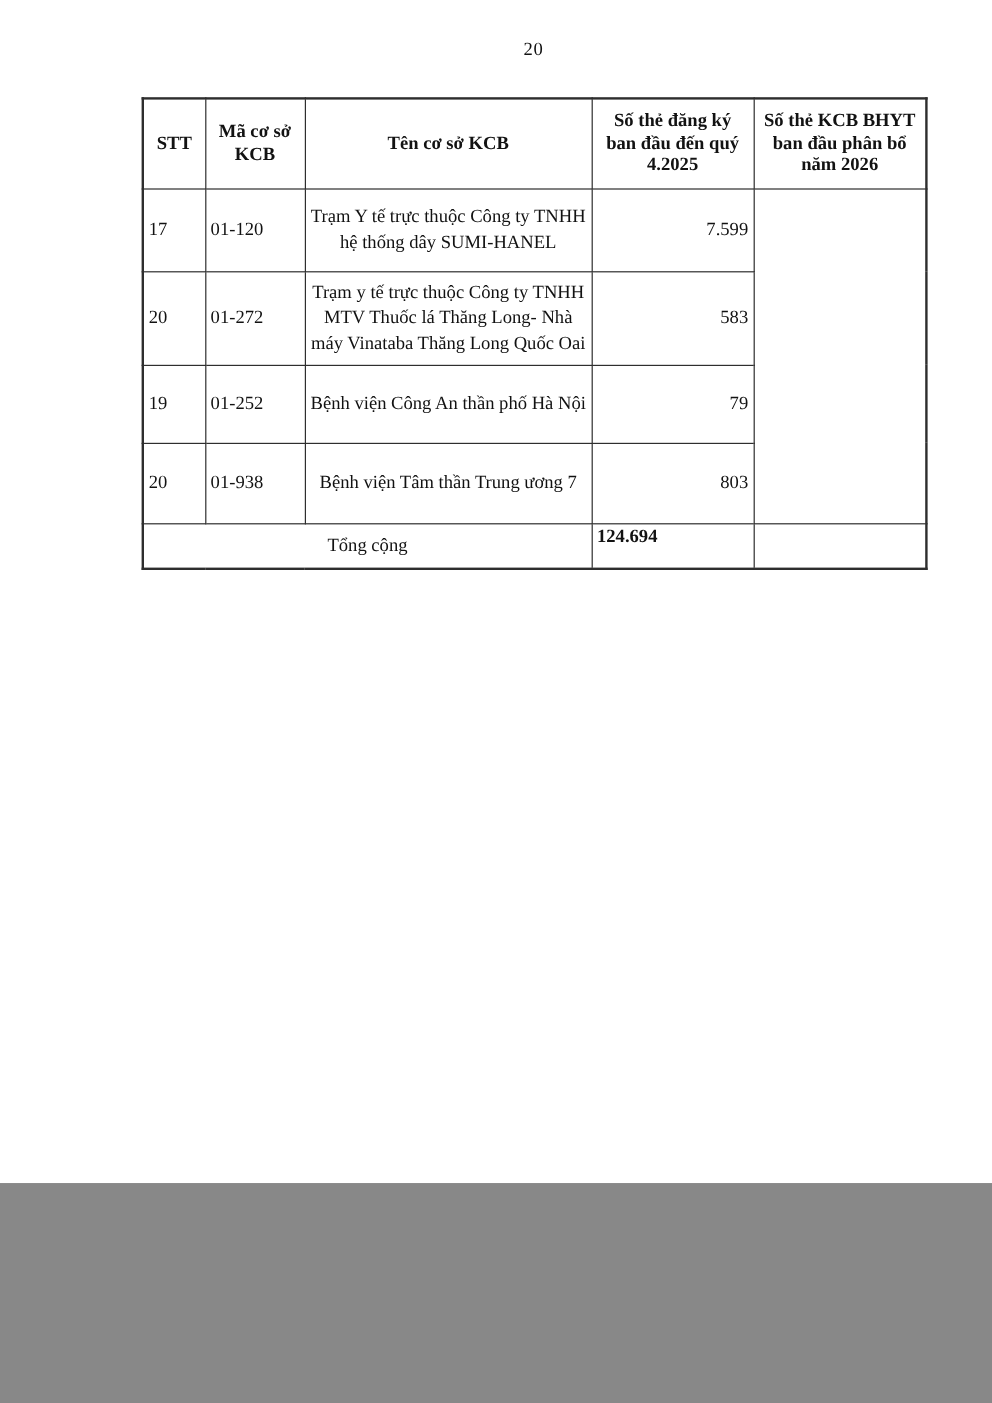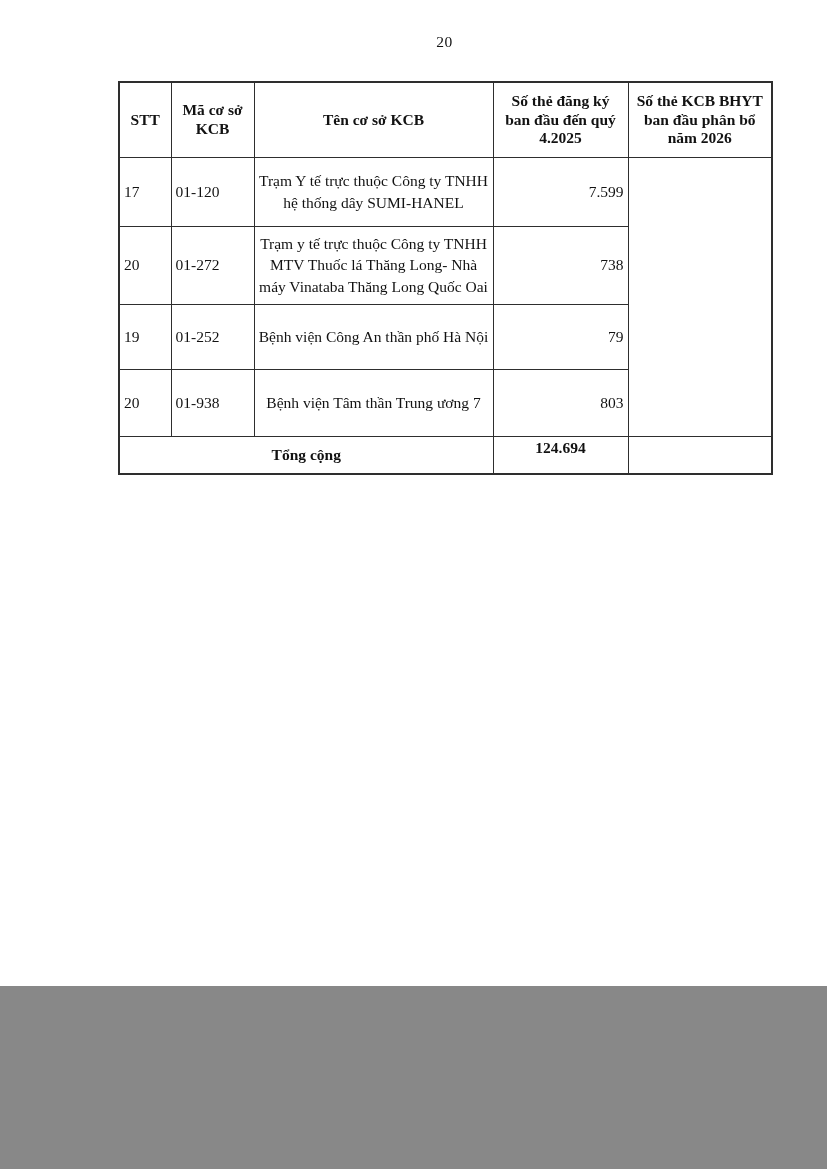--- a/index.html
+++ b/index.html
@@ -77,24 +77,24 @@
     text-align: right;
     vertical-align: middle;
     padding-right: 8px;
   }
   td.cell-empty {
     vertical-align: middle;
   }
   td.cell-total-label {
     text-align: center;
     vertical-align: middle;
-    font-weight: bold;
+    font-weight: normal;
   }
   td.cell-total-num {
-    text-align: center;
+    text-align: left;
     vertical-align: top;
     font-weight: bold;
     padding-top: 2px;
     padding-right: 8px;
   }
 </style>
 </head>
 <body>
 
 <div class="page">
@@ -124,21 +124,21 @@
       <td class="cell-code">01-120</td>
       <td class="cell-name">Trạm Y tế trực thuộc Công ty TNHH hệ thống dây SUMI-HANEL</td>
       <td class="cell-num">7.599</td>
       <td class="cell-empty" rowspan="4"></td>
     </tr>
 
     <tr class="row-18">
       <td class="cell-stt">20</td>
       <td class="cell-code">01-272</td>
       <td class="cell-name">Trạm y tế trực thuộc Công ty TNHH MTV Thuốc lá Thăng Long- Nhà máy Vinataba Thăng Long Quốc Oai</td>
-      <td class="cell-num">738</td>
+      <td class="cell-num">583</td>
     </tr>
 
     <tr class="row-19">
       <td class="cell-stt">19</td>
       <td class="cell-code">01-252</td>
       <td class="cell-name">Bệnh viện Công An thần phố Hà Nội</td>
       <td class="cell-num">79</td>
     </tr>
 
     <tr class="row-20">

